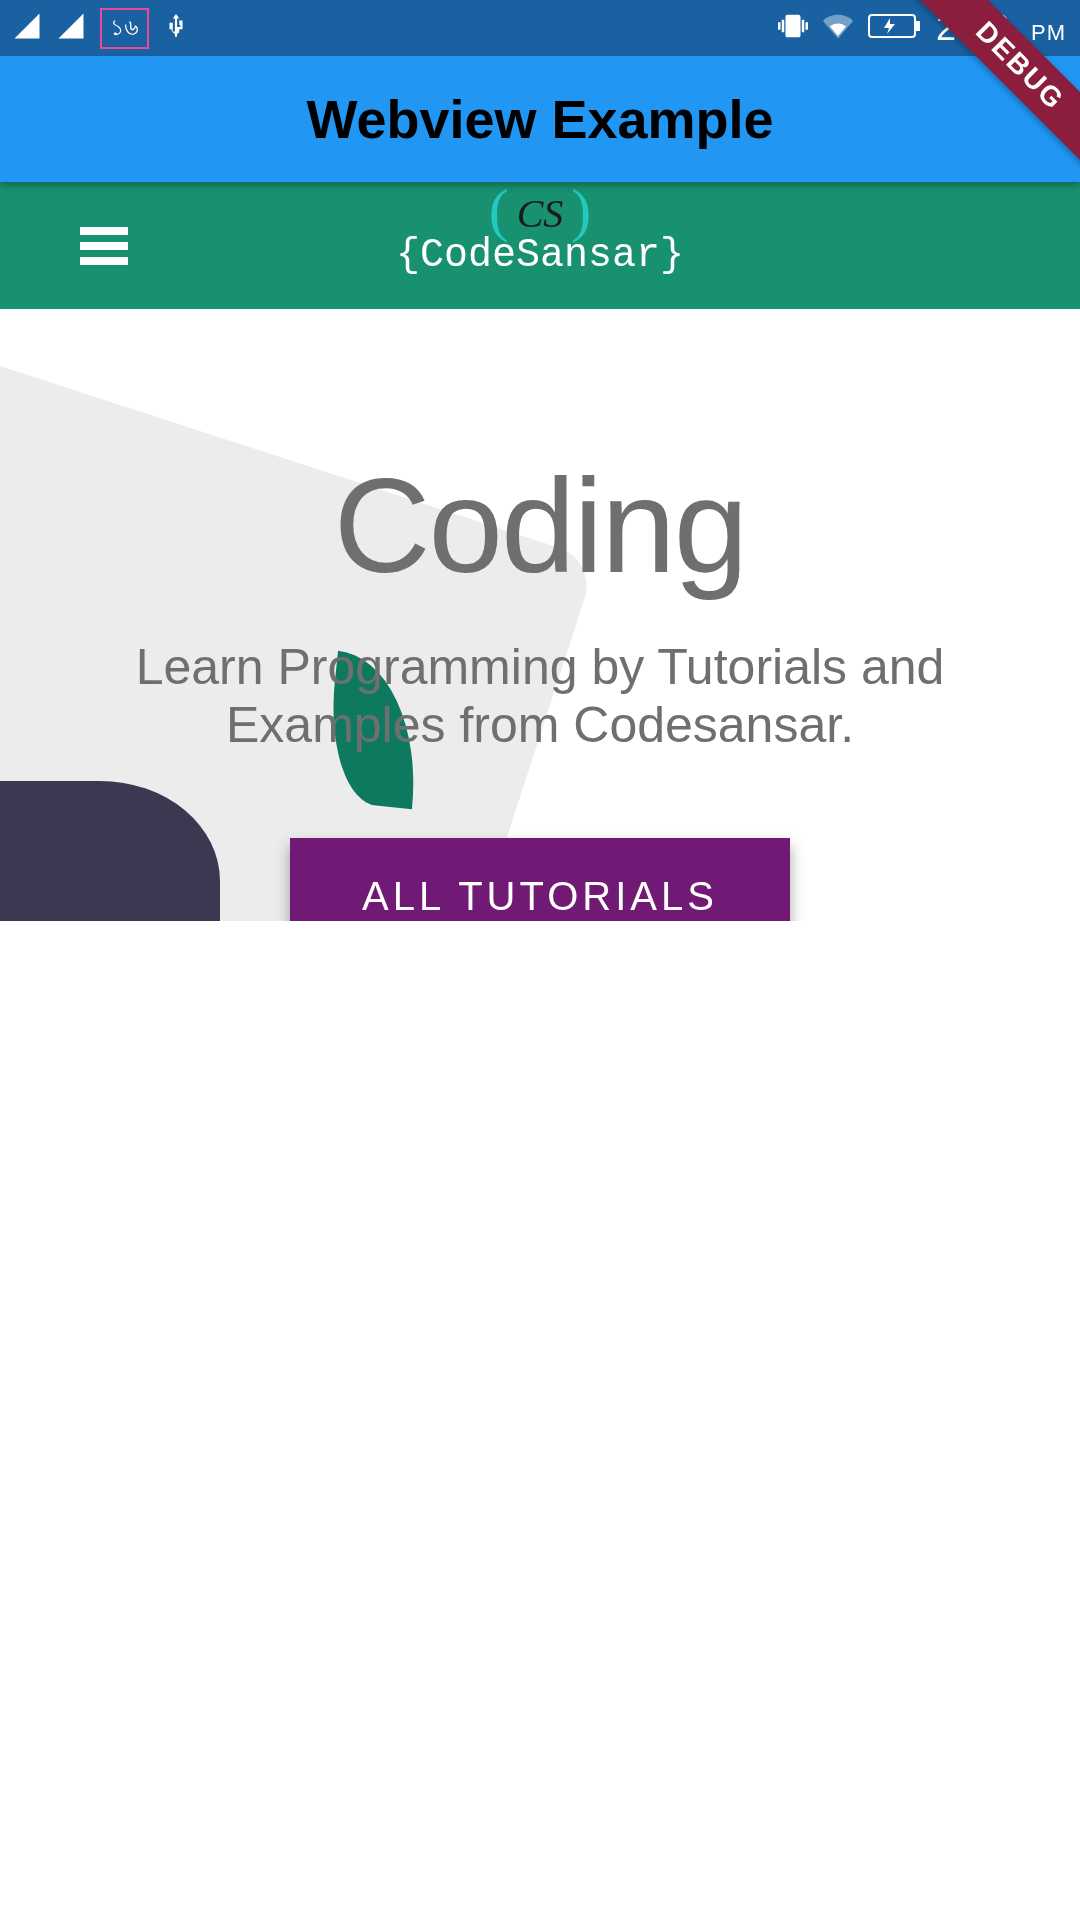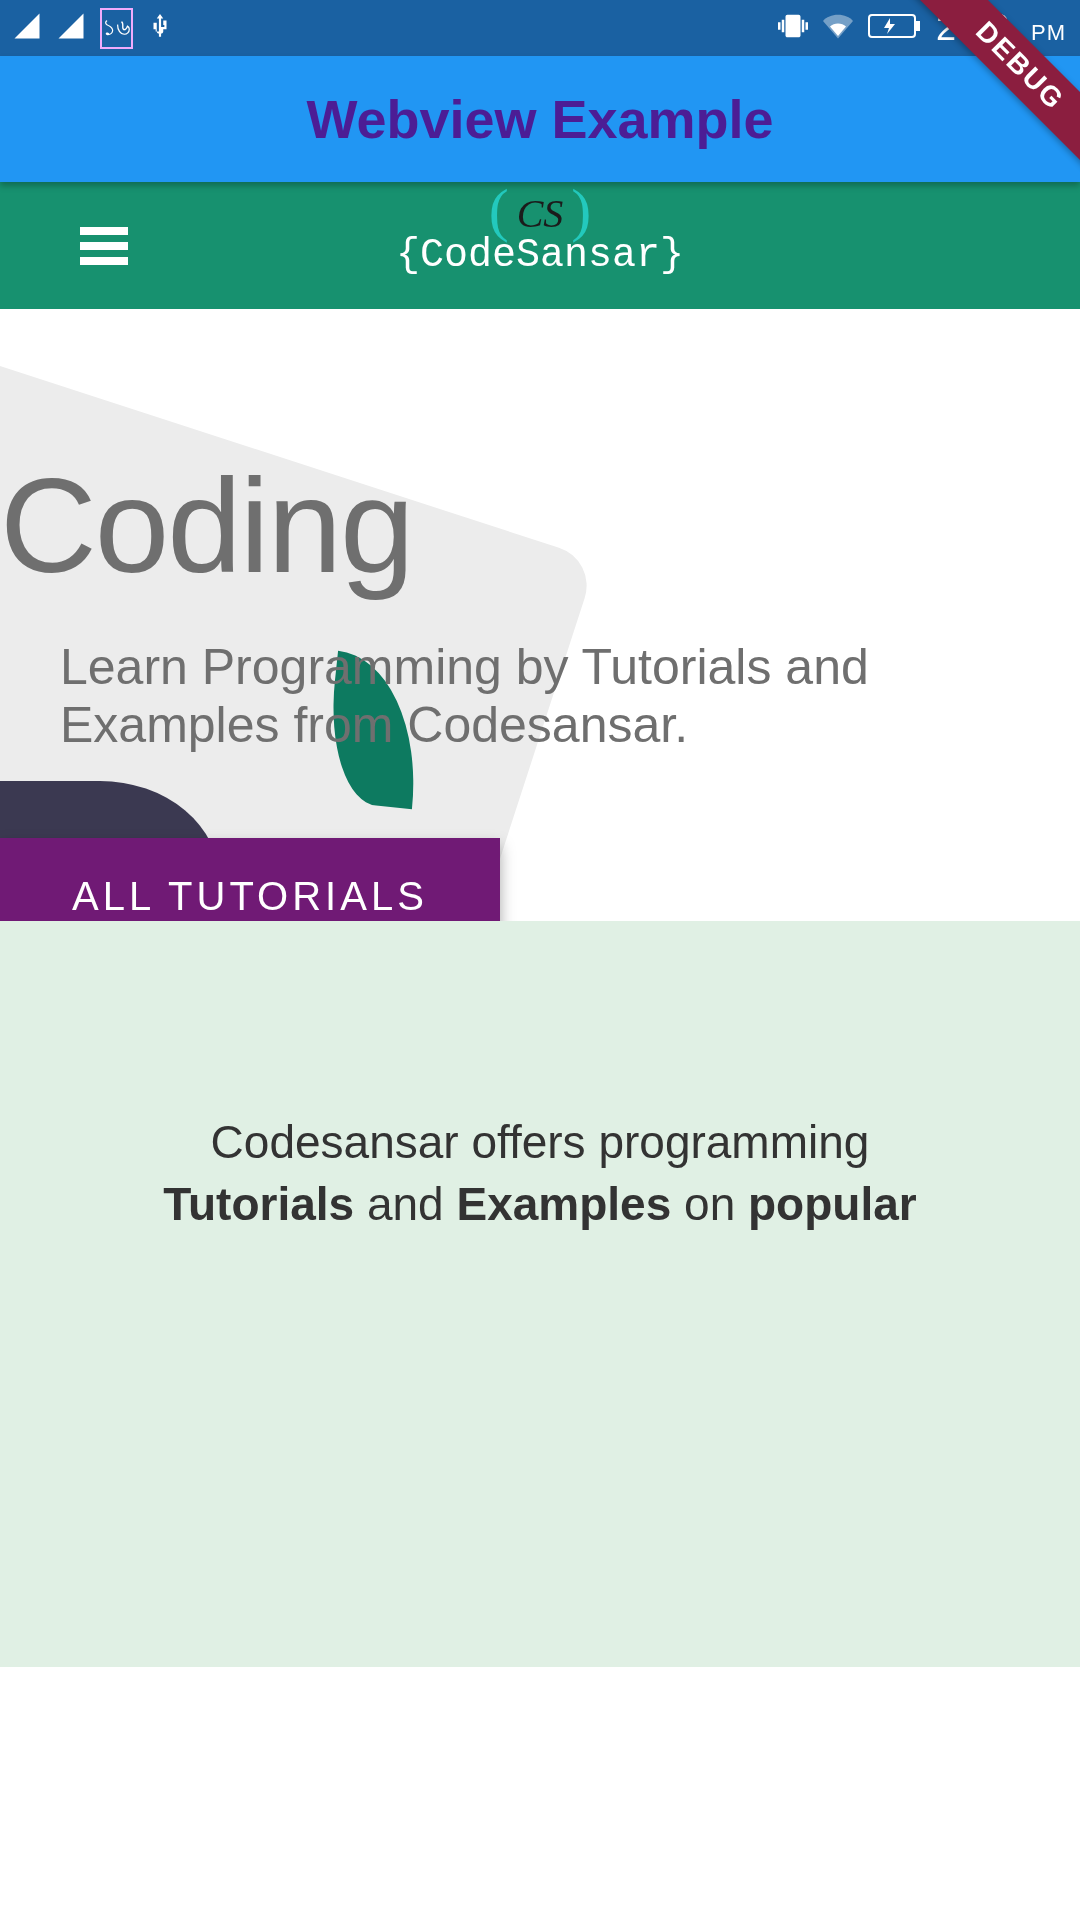--- a/index.html
+++ b/index.html
@@ -37,21 +37,21 @@
     box-shadow: 0 2px 6px rgba(0,0,0,.3);
   }
   
   
   .app-bar {
     height: 126px;
     background: #2196f3;
     display: flex;
     align-items: center;
     justify-content: center;
-    color: #4c1d95;
+    color: #000000;
     font-size: 54px;
     font-weight: 700;
     box-shadow: 0 4px 6px rgba(0,0,0,.25);
     position: relative;
     z-index: 5;
   }
   
   
   .site-header {
     height: 127px;
@@ -111,20 +111,21 @@
     font-family: Liberation Mono, monospace;
     color: #fff;
     margin-top: -4px;
   }
   
   
   .hero {
     height: 612px;
     background: #fff;
     position: relative;
+    text-align: center;
     overflow: hidden;
   }
   .bg-shape-1 {
     position: absolute;
     left: -420px; top: 90px;
     width: 900px; height: 900px;
     background: #ececec;
     transform: rotate(18deg);
     border-radius: 40px;
   }
@@ -202,21 +203,21 @@
       <span>
         <svg width="30" height="30" viewBox="0 0 24 24">
             <path fill="#fff" d="M2 22h20V2z"></path>
           </svg>
       </span>
       <span>
         <svg width="30" height="30" viewBox="0 0 24 24">
             <path fill="#fff" d="M2 22h20V2z"></path>
           </svg>
       </span>
-      <span style="border:2px solid #f0abfc;padding:0 0;font-size:22px;">১৬</span>
+      <span style="border:2px solid #ec4899;padding:0 8px;font-size:22px;">১৬</span>
       <span>
         <svg width="26" height="34" viewBox="0 0 24 24">
             <path fill="#fff" d="M15 7v4h1v2h-3V5h2l-3-4-3 4h2v12H8v-2h1V9H6v6h3v2c0 1.1.9 2 2 2v3h2v-3c1.1 0 2-.9 2-2v-2h3V7h-3z"></path>
           </svg>
       </span>
     </div>
     <div class="status-right">
       <span>
         <svg width="30" height="30" viewBox="0 0 24 24">
             <path fill="#fff" d="M0 15h2V9H0v6zm3 2h2V7H3v10zm19-8v6h2V9h-2zm-3 8h2V7h-2v10zM16.5 3h-9C6.67 3 6 3.67 6 4.5v15c0 .83.67 1.5 1.5 1.5h9c.83 0 1.5-.67 1.5-1.5v-15c0-.83-.67-1.5-1.5-1.5z"></path>
@@ -263,20 +264,14 @@
     <div class="bg-shape-1"></div>
     <div class="bg-shape-2"></div>
     <div class="bg-leaf"></div>
     <h1>
       <span>Coding</span><br>
     </h1>
     <p>Learn Programming by Tutorials and Examples from Codesansar.</p>
     <div class="cta">ALL TUTORIALS</div>
   </div>
 
-  <div class="body-section">
-    <div class="par">
-      <span>Codesansar offers programming</span><br>
-      <b>Tutorials</b><span> and </span><b>Examples</b><span> on </span><b>popular</b>
-    </div>
-  </div>
 
 </div>
 
 </body></html>

